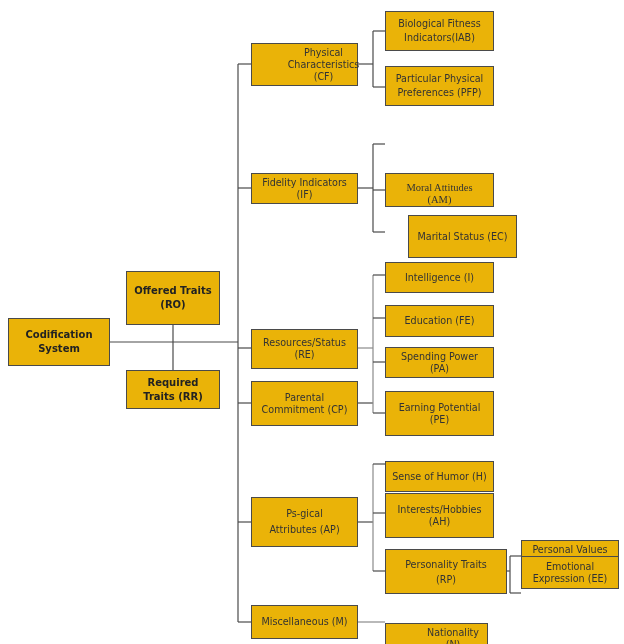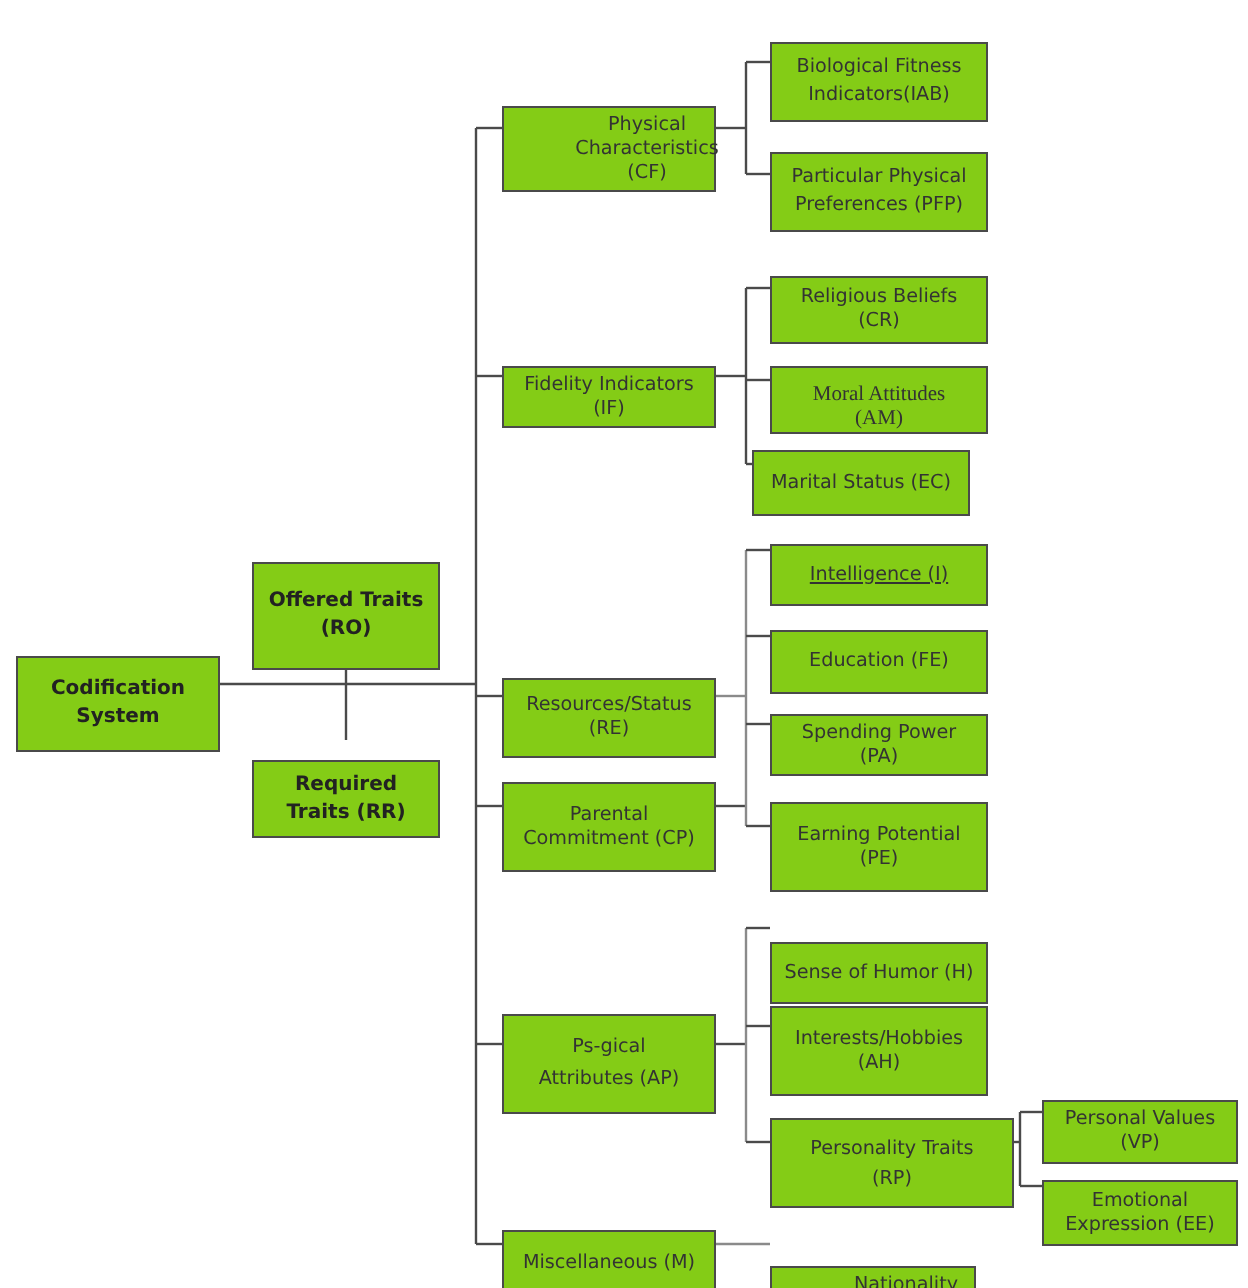--- a/index.html
+++ b/index.html
@@ -1,18 +1,18 @@
 <!DOCTYPE html>
 <html><head>
 <meta charset="utf-8">
 <style>
   html, body { margin: 0; padding: 0; background: #ffffff; }
   #canvas { position: relative; width: 624px; height: 644px; overflow: hidden; background: #fff; font-family: "DejaVu Sans", sans-serif; }
   svg.lines { position: absolute; left: 0; top: 0; width: 624px; height: 644px; }
-  .box { position: absolute; box-sizing: border-box; border: 1.3px solid #4a4a4a; background: #84cc16; display: flex; align-items: center; justify-content: center; text-align: center; color: #333; font-size: 9.6px; line-height: 12px; padding: 0 3px; margin-top: 10px; }
+  .box { position: absolute; box-sizing: border-box; border: 1.3px solid #4a4a4a; background: #eab308; display: flex; align-items: center; justify-content: center; text-align: center; color: #333; font-size: 9.6px; line-height: 12px; padding: 0 3px; }
   .box span { display: block; white-space: pre-line; }
   .bold { font-weight: bold; color: #222; font-size: 10px; line-height: 14px; }
   .serif { font-family: "Liberation Serif", serif; font-size: 10.5px; align-items: flex-end; }
   .left-align span { text-align: center; }
 </style>
 </head>
 <body>
 
 <div id="canvas">
   <svg class="lines" xmlns="http://www.w3.org/2000/svg">
@@ -104,33 +104,29 @@
 
   <div class="box" style="left:385px;top:11px;width:109px;height:40px;">
     <span style="line-height:14px;">Biological Fitness
 Indicators(IAB)</span>
   </div>
   <div class="box" style="left:385px;top:66px;width:109px;height:40px;">
     <span style="line-height:14px;">Particular Physical
 Preferences (PFP)</span>
   </div>
 
-  <div class="box" style="left:385px;top:128px;width:109px;height:34px;">
-    <span>Religious Beliefs
-(CR)</span>
-  </div>
   <div class="box serif" style="left:385px;top:173px;width:109px;height:34px;">
     <span>Moral Attitudes
 (AM)</span>
   </div>
-  <div class="box" style="left:376px;top:215px;width:109px;height:33px;">
+  <div class="box" style="left:408px;top:215px;width:109px;height:43px;">
     <span>Marital Status (EC)</span>
   </div>
 
-  <div class="box" style="left:385px;top:262px;width:109px;height:31px;text-decoration:underline;">
+  <div class="box" style="left:385px;top:262px;width:109px;height:31px;">
     <span>Intelligence (I)</span>
   </div>
   <div class="box" style="left:385px;top:305px;width:109px;height:32px;">
     <span>Education (FE)</span>
   </div>
   <div class="box" style="left:385px;top:347px;width:109px;height:31px;">
     <span>Spending Power
 (PA)</span>
   </div>
   <div class="box" style="left:385px;top:391px;width:109px;height:45px;">
@@ -151,17 +147,17 @@
   </div>
 
   <div class="box" style="left:385px;top:623px;width:103px;height:32px;padding-left:36px;">
     <span>Nationality (N)</span>
   </div>
 
   <div class="box" style="left:521px;top:540px;width:98px;height:32px;">
     <span>Personal Values
 (VP)</span>
   </div>
-  <div class="box" style="left:521px;top:580px;width:98px;height:33px;">
+  <div class="box" style="left:521px;top:556px;width:98px;height:33px;">
     <span>Emotional
 Expression (EE)</span>
   </div>
 </div>
 
 </body></html>

